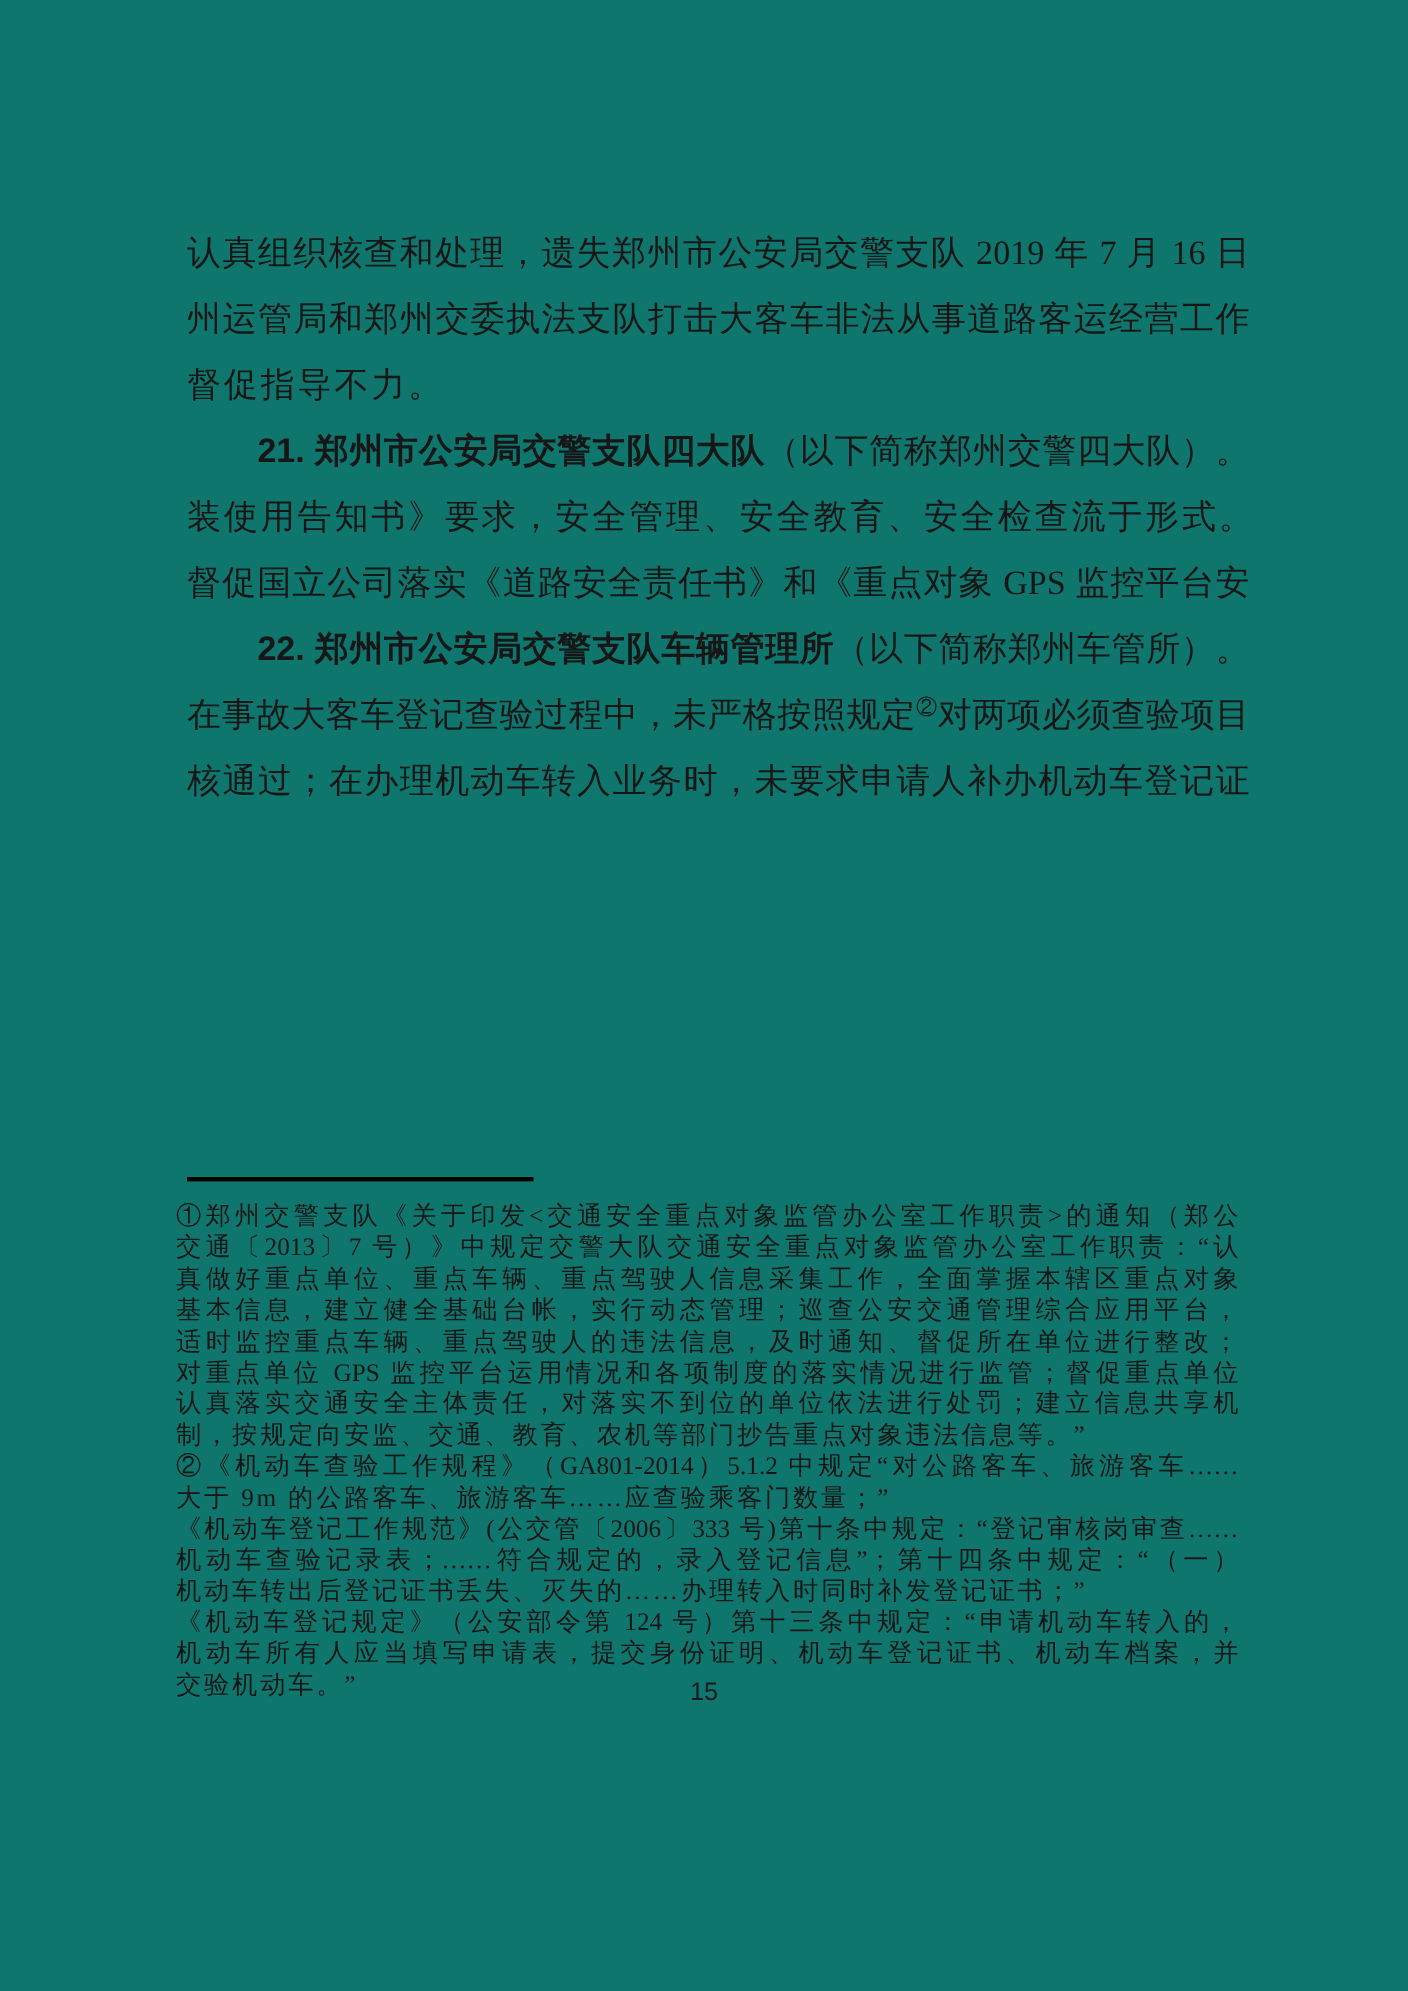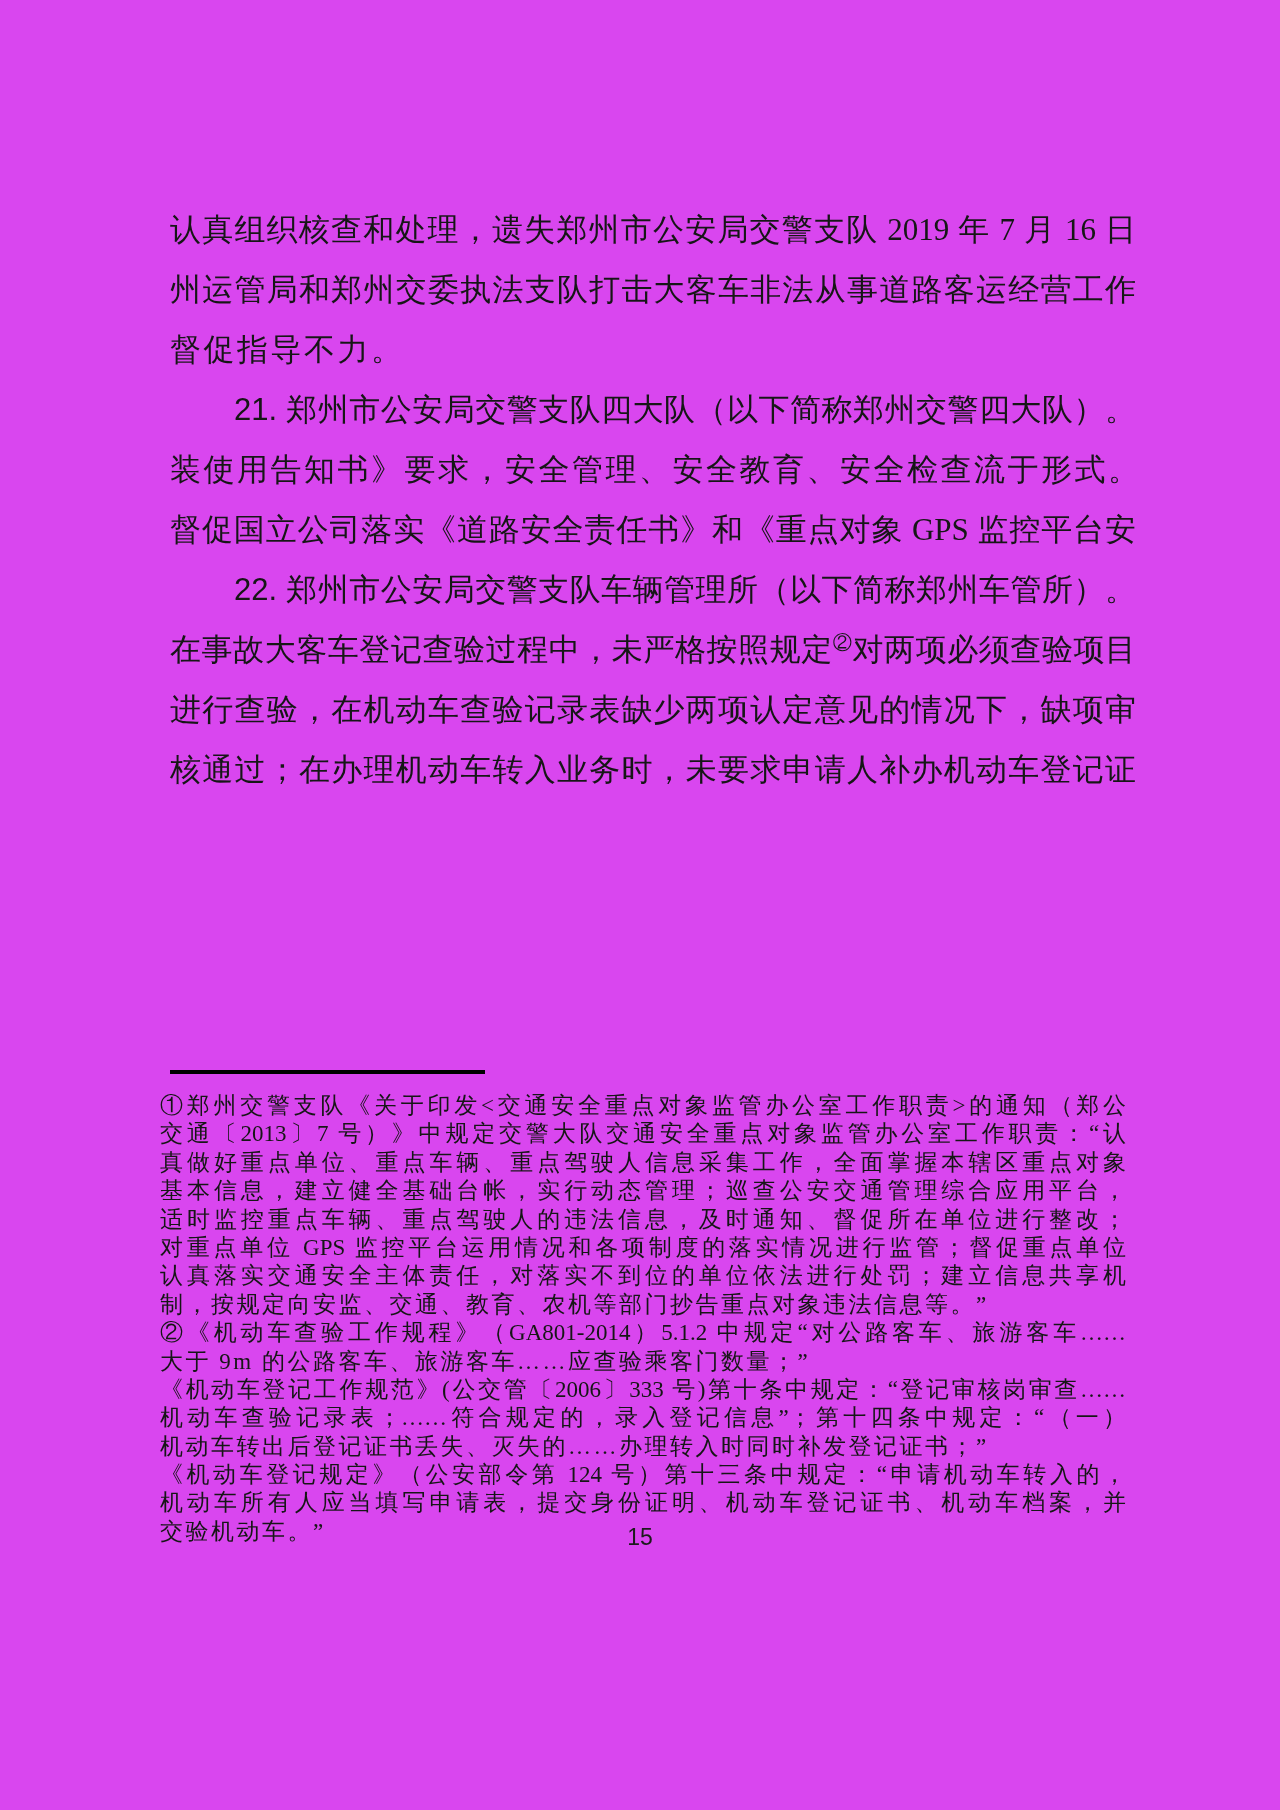--- a/index.html
+++ b/index.html
@@ -1,21 +1,21 @@
 <!DOCTYPE html>
 <html lang="zh"><head>
 <meta charset="utf-8">
 <style>
   html, body { margin: 0; padding: 0; background: #e8e8e8; }
   .page {
     position: relative;
     width: 1280px;
     height: 1810px;
     margin: 0 auto;
-    background: #d946ef;
+    background: #0f766e;
     color: #161616;
     font-family: "Liberation Serif", "DejaVu Serif", serif;
     overflow: hidden;
   }
   .body-text {
     position: absolute;
     left: 170px;
     top: 200px;
     width: 966px;
     font-size: 31px;
@@ -35,21 +35,21 @@
   .footnotes .tline {
     height: 28.4px;
     line-height: 28.4px;
     white-space: nowrap;
   }
   .tline { text-align: justify; }
   .tline.j { text-align-last: justify; white-space: normal; }
   .tline.l { text-align: center; text-align-last: left; letter-spacing: 2.5px; }
   .tline.ind { text-indent: 64px; }
   .seg-b {
-    font-weight: 400;
+    font-weight: 700;
     font-family: "Liberation Sans", "DejaVu Sans", sans-serif;
   }
   .seg-sup {
     vertical-align: super;
     font-size: 0.62em;
     line-height: 0;
     letter-spacing: 0;
   }
   .footnote-separator {
     position: absolute;
@@ -76,21 +76,20 @@
 <div class="page">
   <div class="body-text">
       <div class="tline j"><span>认真组织核查和处理，遗失郑州市公安局交警支队 2019 年 7 月 16 日</span></div>
       <div class="tline j"><span>州运管局和郑州交委执法支队打击大客车非法从事道路客运经营工作</span></div>
       <div class="tline l"><span>督促指导不力。</span></div>
       <div class="tline j ind"><span class="seg-b">21. 郑州市公安局交警支队四大队</span><span>（以下简称郑州交警四大队）。</span></div>
       <div class="tline l"><span>装使用告知书》要求，安全管理、安全教育、安全检查流于形式。</span></div>
       <div class="tline j"><span>督促国立公司落实《道路安全责任书》和《重点对象 GPS 监控平台安</span></div>
       <div class="tline j ind"><span class="seg-b">22. 郑州市公安局交警支队车辆管理所</span><span>（以下简称郑州车管所）。</span></div>
       <div class="tline j"><span>在事故大客车登记查验过程中，未严格按照规定</span><span class="seg-sup">②</span><span>对两项必须查验项目</span></div>
-      <div class="tline j"><span>进行查验，在机动车查验记录表缺少两项认定意见的情况下，缺项审</span></div>
       <div class="tline j"><span>核通过；在办理机动车转入业务时，未要求申请人补办机动车登记证</span></div>
     </div>
 
   <div class="footnote-separator"></div>
 
   <div class="footnotes">
       <div class="tline j"><span>①郑州交警支队《关于印发&lt;交通安全重点对象监管办公室工作职责&gt;的通知（郑公</span></div>
       <div class="tline j"><span>交通〔2013〕7 号）》中规定交警大队交通安全重点对象监管办公室工作职责：“认</span></div>
       <div class="tline j"><span>真做好重点单位、重点车辆、重点驾驶人信息采集工作，全面掌握本辖区重点对象</span></div>
       <div class="tline j"><span>基本信息，建立健全基础台帐，实行动态管理；巡查公安交通管理综合应用平台，</span></div>

